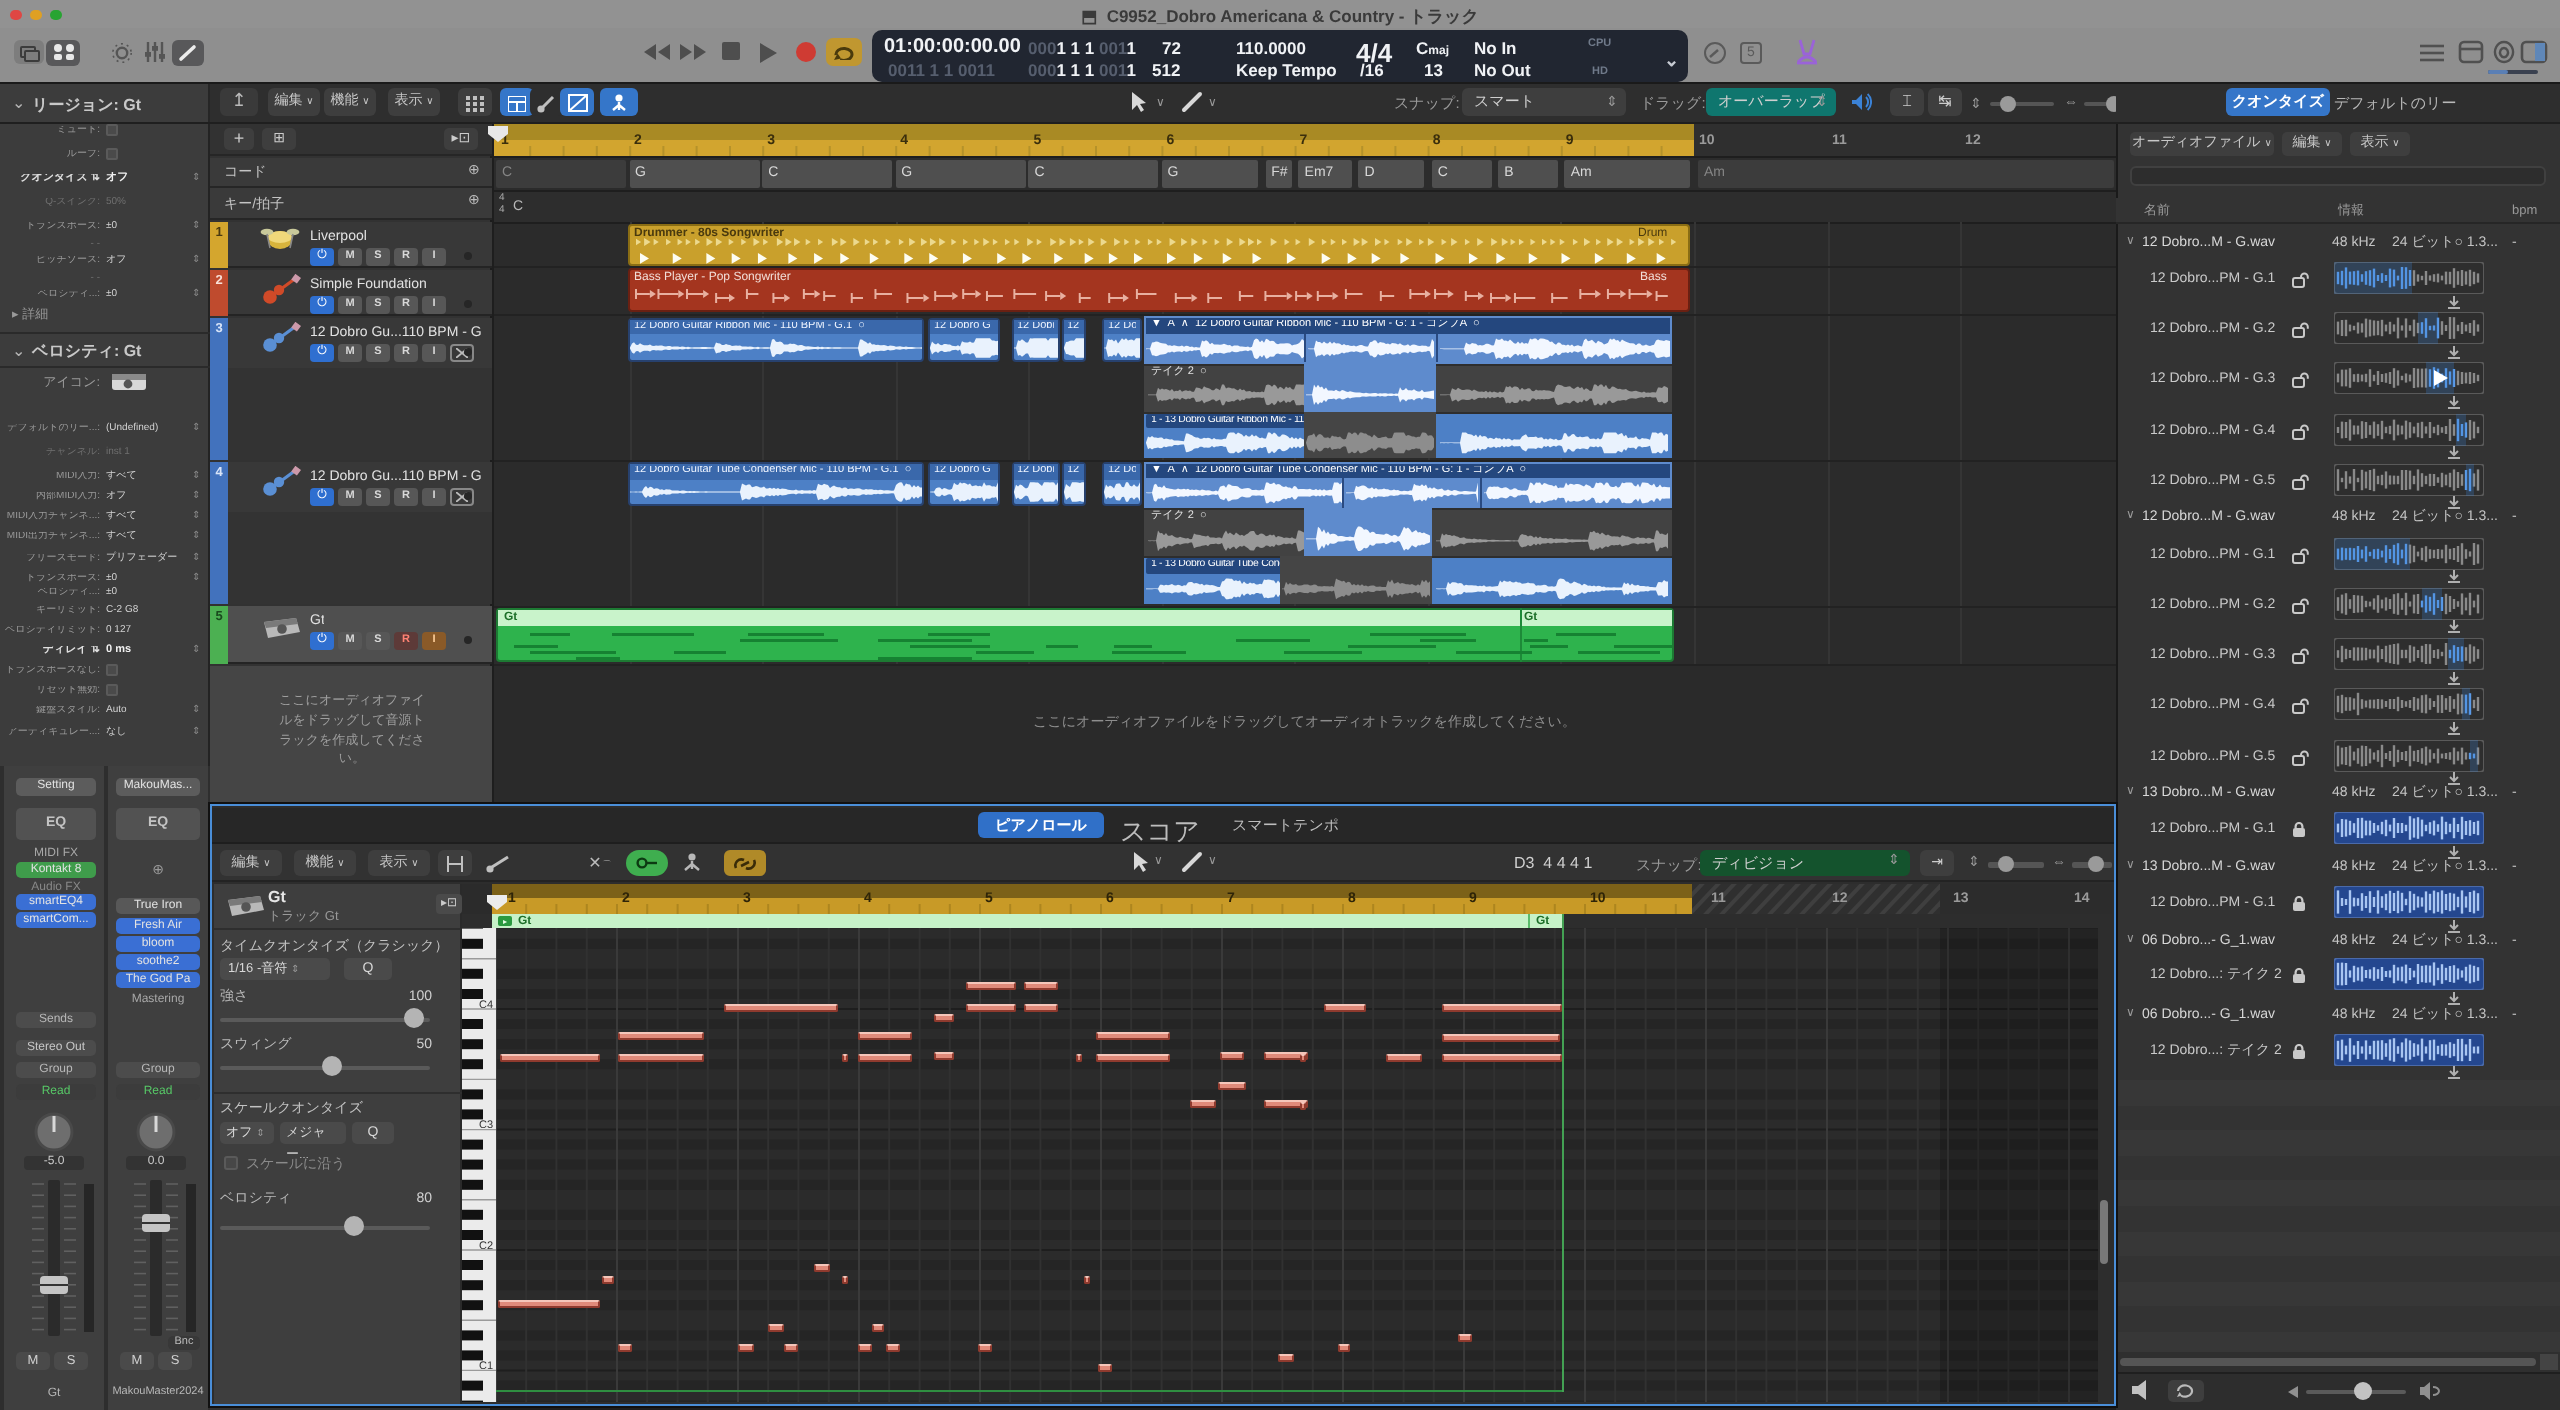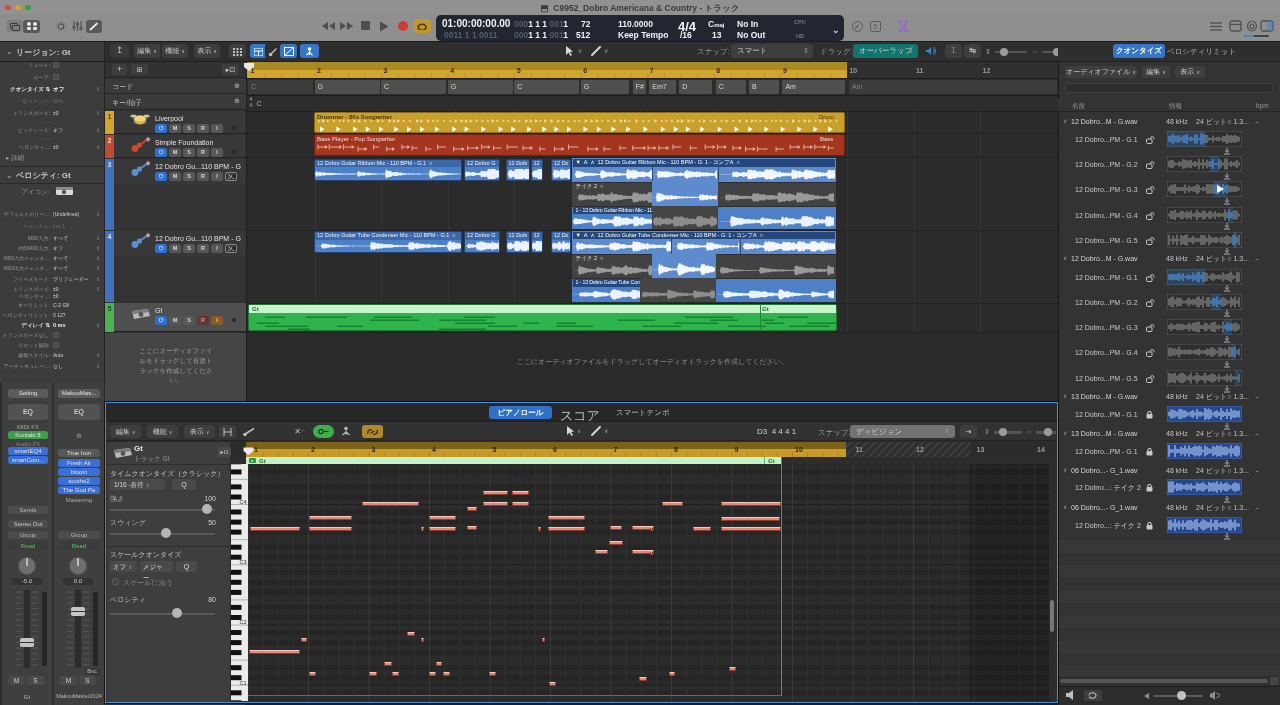--- a/index.html
+++ b/index.html
@@ -179,21 +179,21 @@
 <div class="ab" style="left:945px;top:44px;width:17px;height:14px;background:#3e3e3e;border-radius:3px;color:#ccc;font-size:8px;text-align:center;line-height:13px">⌶</div>
 <div class="ab" style="left:964px;top:44px;width:17px;height:14px;background:#3e3e3e;border-radius:3px;color:#ccc;font-size:8px;text-align:center;line-height:13px">↹</div>
 <div class="ab" style="left:985px;top:48px;font-size:7px;color:#999">⇕</div>
 <div class="ab" style="left:995px;top:50.5px;width:32px;height:2.5px;background:#555;border-radius:1px"></div>
 <div class="ab" style="left:1000px;top:47.5px;width:8px;height:8px;background:#9a9a9a;border-radius:50%"></div>
 <div class="ab" style="left:1032px;top:48px;font-size:7px;color:#999">⇔</div>
 <div class="ab" style="left:1042px;top:50.5px;width:32px;height:2.5px;background:#555;border-radius:1px"></div>
 <div class="ab" style="left:1053px;top:47.5px;width:8px;height:8px;background:#9a9a9a;border-radius:50%"></div>
 <div class="ab" style="left:1058px;top:41.5px;width:222px;height:19px;background:#2e2e2e"></div>
 <div class="ab" style="left:1113px;top:44px;width:52px;height:14px;background:#3576c9;border-radius:3px;color:#fff;font-size:7.5px;text-align:center;line-height:14px;font-weight:bold">クオンタイズ</div>
-<div class="ab" style="left:1167px;top:47px;font-size:7.5px;color:#b8b8b8">ベロシティリミット</div>
+<div class="ab" style="left:1167px;top:47px;font-size:7.5px;color:#b8b8b8">デフォルトのリー</div>
 <div class="ab" style="left:0;top:61.5px;width:105px;height:643.5px;background:#3c3c3c;border-right:1px solid #232323"></div>
 <div class="tx" style="left:0;top:63px;width:50px;height:7px;font-size:5px;color:#9a9a9a;text-align:right;font-weight:normal;overflow:hidden;white-space:nowrap;direction:rtl"><bdo dir="ltr">ミュート:</bdo></div>
 <div class="ab" style="left:53px;top:62px;width:6px;height:6px;background:#4a4a4a;border:1px solid #5a5a5a;border-radius:1px"></div>
 <div class="tx" style="left:0;top:75px;width:50px;height:7px;font-size:5px;color:#9a9a9a;text-align:right;font-weight:normal;overflow:hidden;white-space:nowrap;direction:rtl"><bdo dir="ltr">ループ:</bdo></div>
 <div class="ab" style="left:53px;top:74px;width:6px;height:6px;background:#4a4a4a;border:1px solid #5a5a5a;border-radius:1px"></div>
 <div class="tx" style="left:0;top:87px;width:50px;height:7px;font-size:5.5px;color:#e0e0e0;text-align:right;font-weight:bold;overflow:hidden;white-space:nowrap;direction:rtl"><bdo dir="ltr">クオンタイズ ⇅</bdo></div>
 <div class="tx" style="left:53px;top:87px;font-size:5.5px;color:#efefef;font-weight:bold">オフ</div>
 <div class="tx" style="left:96px;top:87px;font-size:5px;color:#8a8a8a">⇕</div>
 <div class="tx" style="left:0;top:99px;width:50px;height:7px;font-size:5px;color:#6f6f6f;text-align:right;font-weight:normal;overflow:hidden;white-space:nowrap;direction:rtl"><bdo dir="ltr">Q-スイング:</bdo></div>
 <div class="tx" style="left:53px;top:99px;font-size:5px;color:#6f6f6f;font-weight:normal">50%</div>
@@ -1792,21 +1792,21 @@
 <svg class="ab" style="left:563px;top:424px" width="14" height="14">
     <path d="M4,2 L4,11 L6.5,8.5 L8.5,12 L10,11 L8,8 L11,7.5z" fill="#d8d8d8"></path>
   </svg>
 <div class="tx" style="left:577px;top:428px;font-size:6px;color:#999">∨</div>
 <svg class="ab" style="left:590px;top:425px" width="14" height="12">
     <line x1="2" y1="10" x2="10" y2="2" stroke="#d8d8d8" stroke-width="2" stroke-linecap="round"></line>
   </svg>
 <div class="tx" style="left:604px;top:428px;font-size:6px;color:#999">∨</div>
 <div class="tx" style="left:757px;top:428px;font-size:8px;color:#d0d0d0">D3&nbsp;&nbsp;4 4 4 1</div>
 <div class="tx" style="left:818px;top:428.5px;font-size:7.5px;color:#9a9a9a">スナップ:</div>
-<div class="ab" style="left:850px;top:425px;width:105px;height:13px;background:#737373;border-radius:3px;color:#cfcfcf;font-size:7.5px;line-height:13px;padding-left:6px">ディビジョン</div>
+<div class="ab" style="left:850px;top:425px;width:105px;height:13px;background:#14532d;border-radius:3px;color:#cfcfcf;font-size:7.5px;line-height:13px;padding-left:6px">ディビジョン</div>
 <div class="tx" style="left:944px;top:427px;font-size:7px;color:#999">⇕</div>
 <div class="ab" style="left:960px;top:425px;width:17px;height:13px;background:#3e3e3e;border-radius:3px;color:#ccc;font-size:7px;text-align:center;line-height:13px">⇥</div>
 <div class="tx" style="left:984px;top:428px;font-size:7px;color:#999">⇕</div>
 <div class="ab" style="left:994px;top:431px;width:28px;height:2.5px;background:#555;border-radius:1px"></div>
 <div class="ab" style="left:999px;top:428px;width:8px;height:8px;background:#9a9a9a;border-radius:50%"></div>
 <div class="tx" style="left:1026px;top:428px;font-size:7px;color:#999">⇔</div>
 <div class="ab" style="left:1036px;top:431px;width:20px;height:2.5px;background:#555;border-radius:1px"></div>
 <div class="ab" style="left:1044px;top:428px;width:8px;height:8px;background:#9a9a9a;border-radius:50%"></div>
 <div class="ab" style="left:106.5px;top:441.5px;width:124px;height:260px;background:#3e3e3e;border-right:1px solid #2a2a2a"></div>
 <svg class="ab" style="left:112px;top:446px" width="22" height="14">

